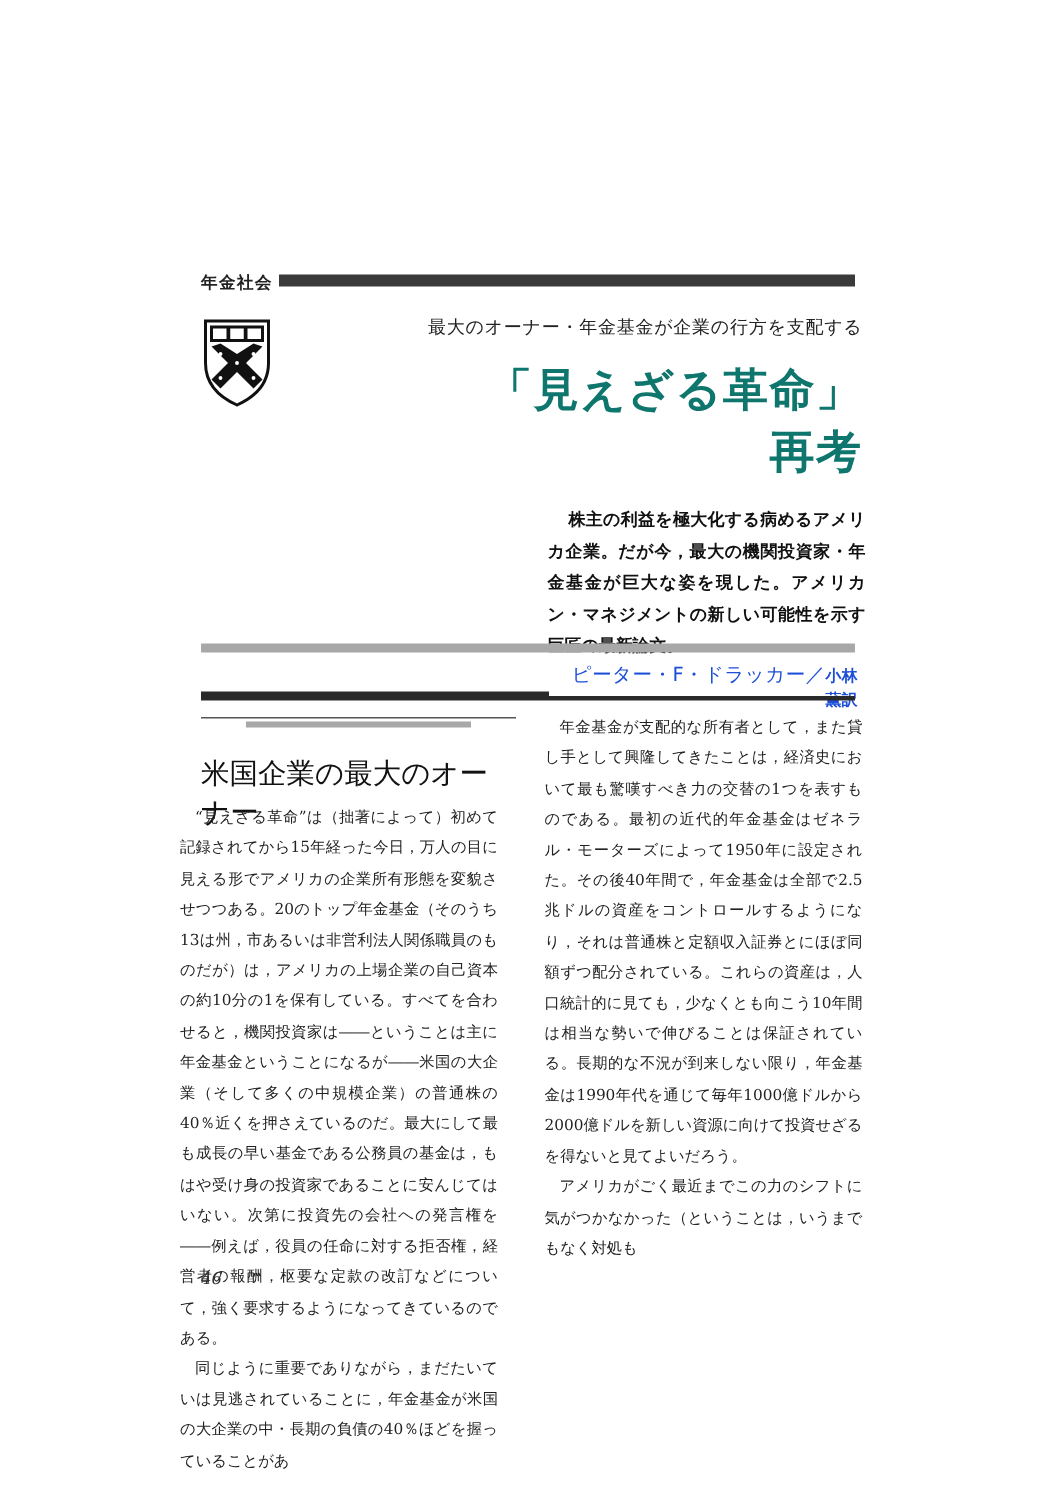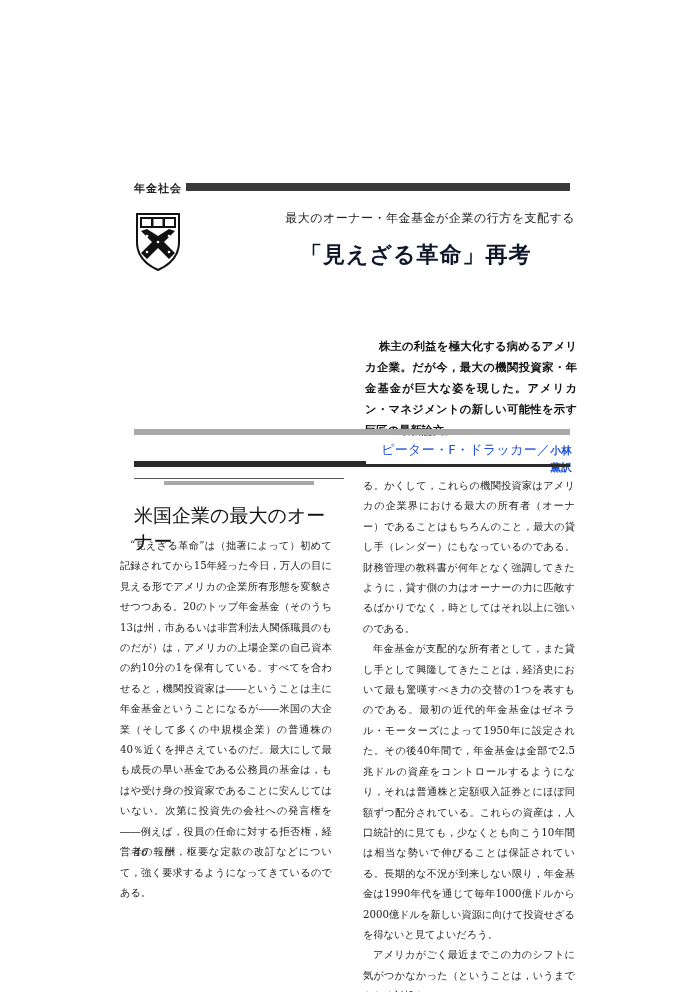--- a/index.html
+++ b/index.html
@@ -7,22 +7,22 @@
          font-family:"DejaVu Serif", serif; color:#1a1a1a; }
 
   .section-label { position:absolute; left:134px; top:181px; font-family:Liberation Mono, monospace;
                    font-size:11px; font-weight:bold; letter-spacing:1px; color:#222; }
   .section-bar { position:absolute; left:186px; top:183px; width:384px; height:8px; background:#3a3a3a; }
 
   .logo { position:absolute; left:135px; top:212px; width:46px; height:60px; }
 
   .subtitle { position:absolute; left:235px; top:210px; width:340px; text-align:right;
               font-family:"DejaVu Serif", serif; font-size:12px; color:#222; letter-spacing:0.5px; }
-  .title { position:absolute; left:300px; top:240px; width:275px; 
-           font-family:"DejaVu Serif", serif; font-size:22px; font-weight:bold; color:#0f172a; letter-spacing:1px; }
+  .title { position:absolute; left:300px; top:240px; width:275px; text-align:right;
+           font-family:"DejaVu Serif", serif; font-size:30px; font-weight:bold; color:#0f766e; letter-spacing:1px; }
 
   .lede { position:absolute; left:365px; top:336px; width:212px; font-family:"DejaVu Sans", sans-serif;
           font-size:11.3px; font-weight:bold; line-height:21px; color:#111; text-indent:14px; text-align:justify; }
 
   .gray-rule { position:absolute; left:134px; top:429px; width:436px; height:6px; background:#a8a8a8; }
   .byline { position:absolute; left:368px; top:441px; width:204px; text-align:right;
             font-family:"DejaVu Sans", sans-serif; font-size:13px; color:#1d4ed8; letter-spacing:0.3px; }
   .byline .tr { font-size:10.5px; font-weight:bold; }
   .dark-rule { position:absolute; left:134px; top:461px; width:232px; height:6px; background:#2a2a2a; }
   .dark-rule2 { position:absolute; left:366px; top:464px; width:204px; height:3px; background:#2a2a2a; }
@@ -74,21 +74,21 @@
 </div>
 <div class="dark-rule"></div>
 <div class="dark-rule2"></div>
 
 <div class="thin-rule"></div>
 <div class="thin-gray"></div>
 <div class="col-heading">米国企業の最大のオーナー</div>
 
 <div class="col col-left">
   <p>“見えざる革命”は（拙著によって）初めて記録されてから15年経った今日，万人の目に見える形でアメリカの企業所有形態を変貌させつつある。20のトップ年金基金（そのうち13は州，市あるいは非営利法人関係職員のものだが）は，アメリカの上場企業の自己資本の約10分の1を保有している。すべてを合わせると，機関投資家は――ということは主に年金基金ということになるが――米国の大企業（そして多くの中規模企業）の普通株の40％近くを押さえているのだ。最大にして最も成長の早い基金である公務員の基金は，もはや受け身の投資家であることに安んじてはいない。次第に投資先の会社への発言権を――例えば，役員の任命に対する拒否権，経営者の報酬，枢要な定款の改訂などについて，強く要求するようになってきているのである。</p>
+  <p>同じように重要でありながら，まだたいていは見逃されていることに，年金基金が米国の大企業の中・長期の負債の40％ほどを握っていることがあ</p>
 </div>
 
 <div class="col col-right">
-  <p class="noindent">る。かくして，これらの機関投資家はアメリカの企業界における最大の所有者（オーナー）であることはもちろんのこと，最大の貸し手（レンダー）にもなっているのである。財務管理の教科書が何年となく強調してきたように，貸す側の力はオーナーの力に匹敵するばかりでなく，時としてはそれ以上に強いのである。</p>
   <p>年金基金が支配的な所有者として，また貸し手として興隆してきたことは，経済史において最も驚嘆すべき力の交替の1つを表すものである。最初の近代的年金基金はゼネラル・モーターズによって1950年に設定された。その後40年間で，年金基金は全部で2.5兆ドルの資産をコントロールするようになり，それは普通株と定額収入証券とにほぼ同額ずつ配分されている。これらの資産は，人口統計的に見ても，少なくとも向こう10年間は相当な勢いで伸びることは保証されている。長期的な不況が到来しない限り，年金基金は1990年代を通じて毎年1000億ドルから2000億ドルを新しい資源に向けて投資せざるを得ないと見てよいだろう。</p>
   <p>アメリカがごく最近までこの力のシフトに気がつかなかった（ということは，いうまでもなく対処も</p>
 </div>
 
 <div class="folio">46</div>
 
 </body></html>

